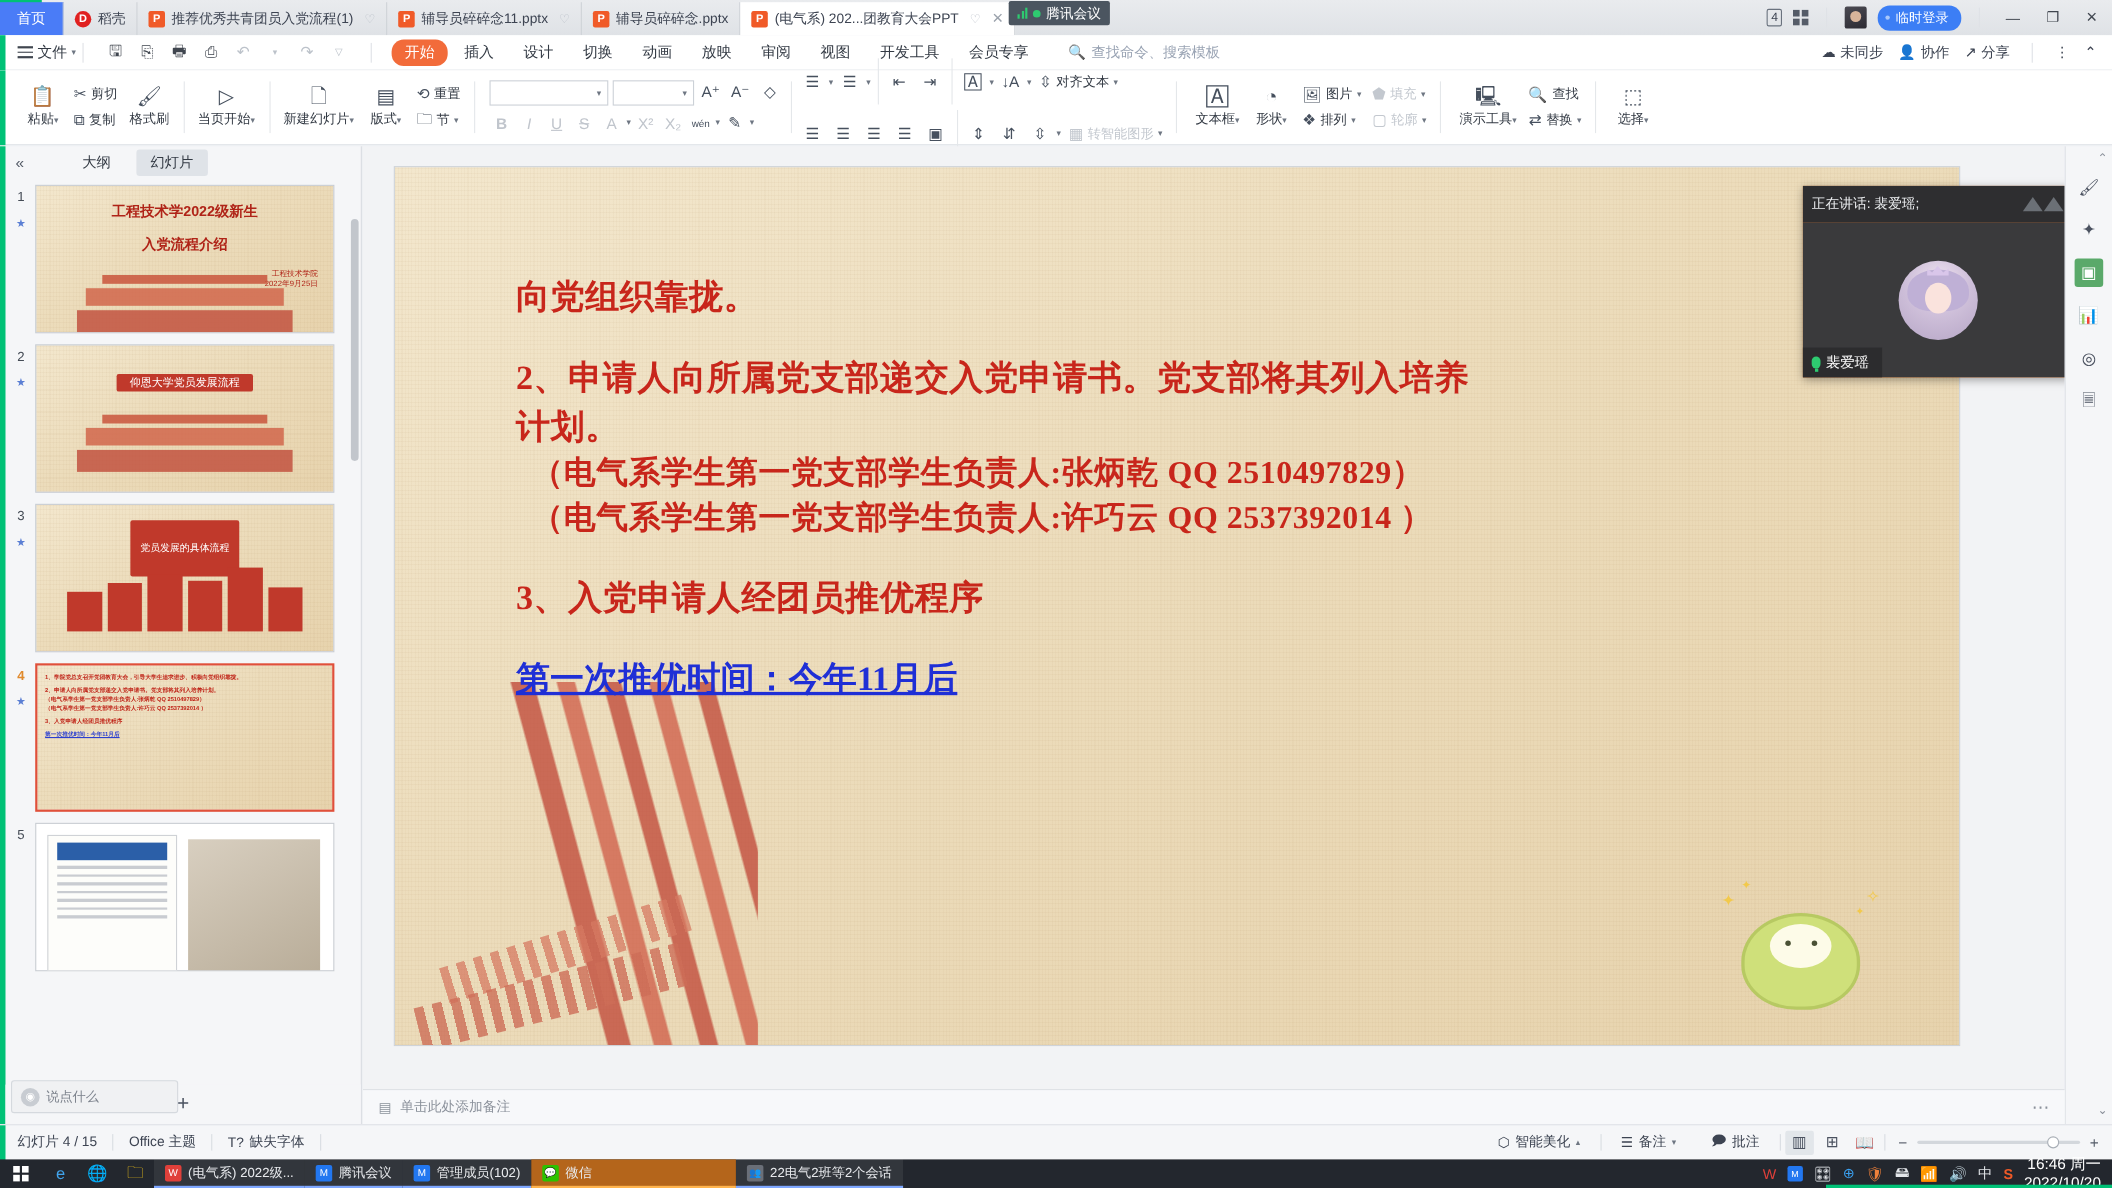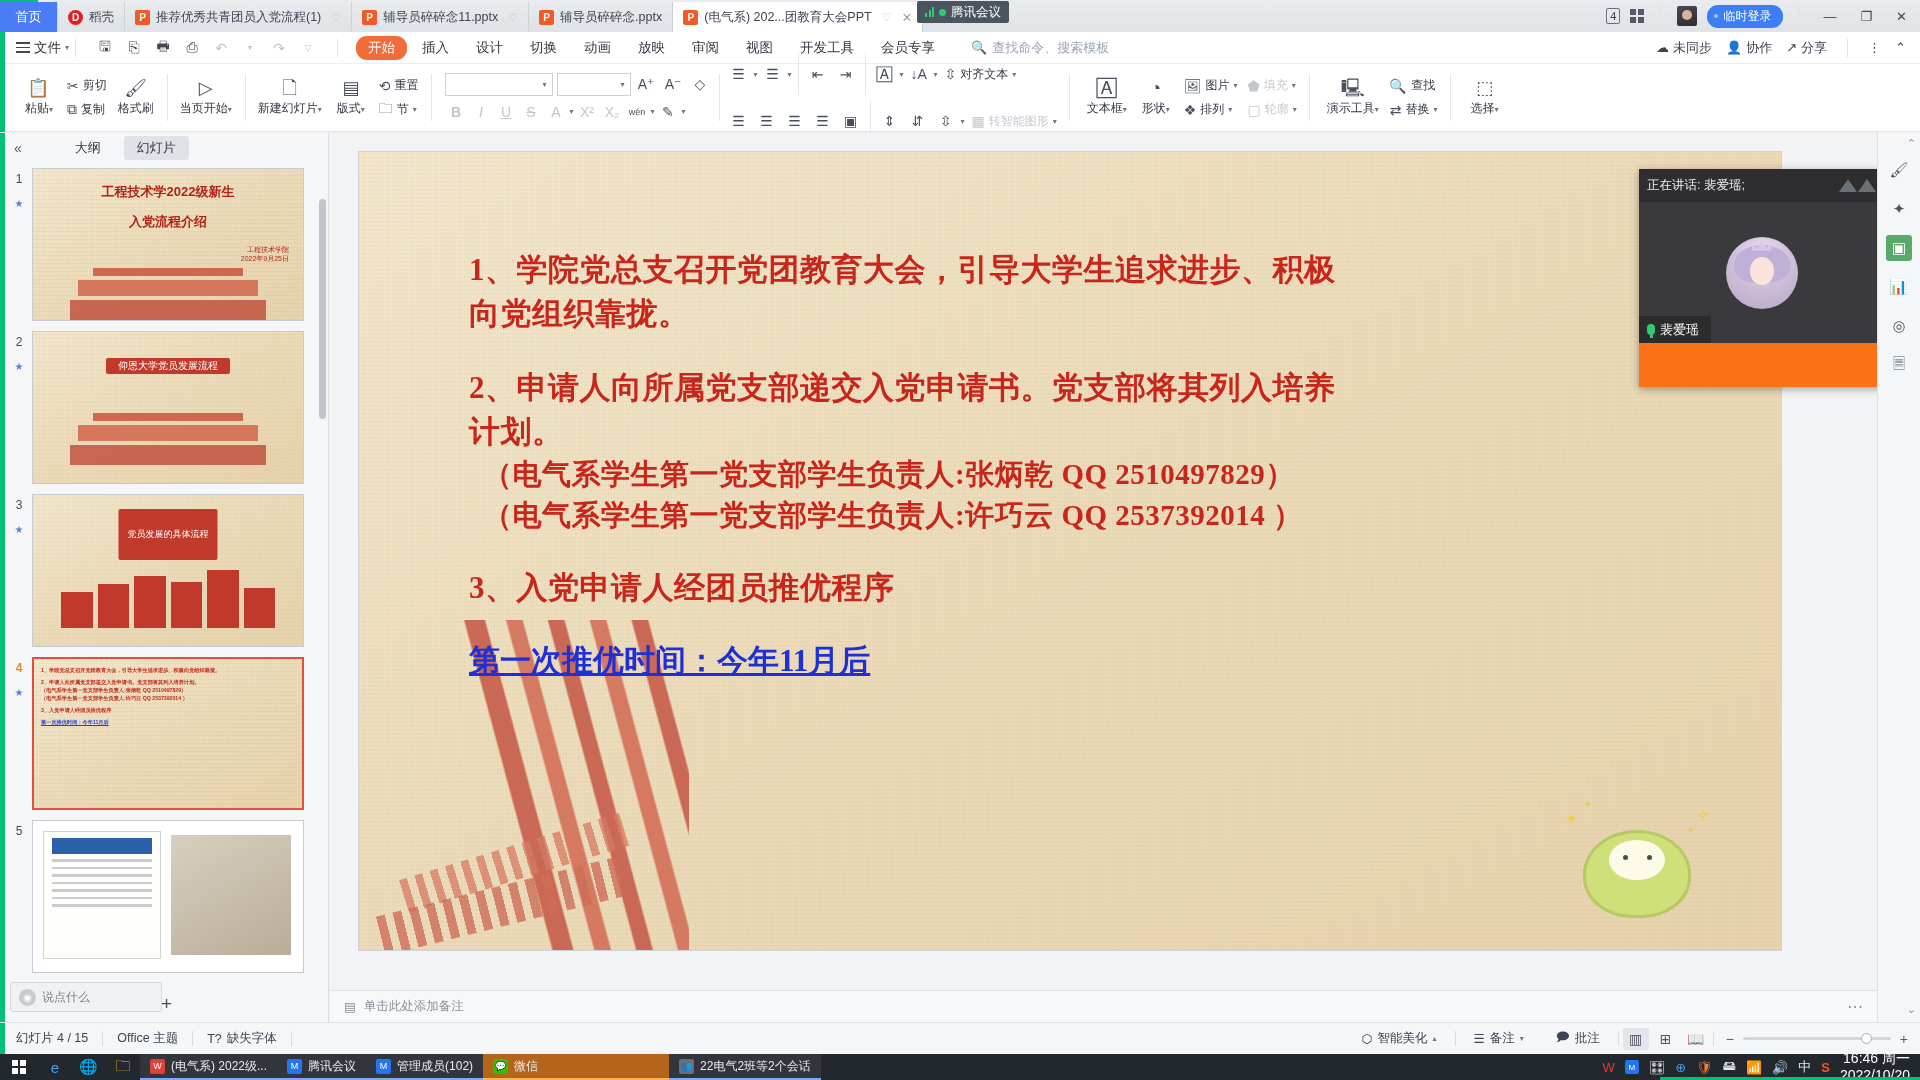--- a/index.html
+++ b/index.html
@@ -145,21 +145,21 @@
   .lp-tabs { display: flex; align-items: center; height: 30px; padding-left: 8px; gap: 10px; }
   .collapse { font-size: 14px; color: #555c68; padding: 0 6px; }
   .lptab { font-size: 13px; color: #333a44; padding: 3px 13px; border-radius: 3px; margin-left: 24px; text-align: right; }
   .lptab.active { background: #dfe3e8; }
   .thumbs { position: absolute; top: 30px; left: 0; right: 0; bottom: 36px; overflow: hidden; }
   .thumbrow { display: flex; padding: 5px 10px 5px 6px; align-items: flex-start; }
   .thnum { width: 26px; text-align: center; font-size: 12px; color: #444b55; padding-top: 4px; }
   .thnum.sel { color: #e08a2e; font-weight: bold; }
   .thstar { font-size: 10px; color: #5b7fd4; margin-top: 12px; }
   .thumb {
-    width: 272px; height: 153px; border: 1px solid #c8ccd2; background: #efe3cb;
+    width: 272px; height: 135px; border: 1px solid #c8ccd2; background: #efe3cb;
     position: relative; overflow: hidden;
   }
   .thumb.sel { border: 2px solid #e0503a; }
   .scroller { position: absolute; right: 2px; top: 36px; width: 7px; height: 220px; background: #c2c6cc; border-radius: 4px; }
   .addslide {
     position: absolute; bottom: 0; left: 5px; right: 0; height: 36px;
     display: flex; align-items: center; justify-content: center;
     font-size: 19px; color: #4a5260; background:#f5f6f8;
   }
   
@@ -234,21 +234,21 @@
   }
   .sgap { height: 30px; }
   .sindent { padding-left: 14px; font-size: 29px; }
   .slink {
     color: #1f2fd6; font-size: 31px; font-weight: bold; text-decoration: underline;
     font-family: "Liberation Serif", "DejaVu Serif", serif; display:inline-block; padding-bottom:2px;
   }
 
   
   .vidpanel {
-    position: absolute; left: 1639px; top: 169px; width: 245px; height: 218px;
+    position: absolute; left: 1639px; top: 169px; width: 245px; height: 174px;
     background: #f97316; box-shadow: 0 2px 8px rgba(0,0,0,.35);
   }
   .vid-hdr {
     height: 33px; background: #2e2e30; display: flex; align-items: center;
     padding: 0 8px; color: #eceef0; font-size: 12.5px; justify-content: space-between;
   }
   .tm-logo { display:flex; gap:1px; }
   .tm-logo i { width:0;height:0;border-left:9px solid transparent;border-right:9px solid transparent;border-bottom:13px solid #6b7076; }
   .vid-body { position: relative; height: 141px; background: #3a3a3c; }
   .vid-ava {
@@ -763,21 +763,20 @@
         <span class="spark" style="left:22px;top:-4px;font-size:11px">✦</span>
         <span class="spark" style="right:2px;top:4px">✧</span>
         <span class="spark" style="right:16px;top:22px;font-size:10px">✦</span>
         <div class="body"></div>
         <div class="face"></div>
         <div class="eye" style="left:62px"></div>
         <div class="eye" style="left:86px"></div>
       </div>
 
       <div class="stext">
-        <div class="sline">1、学院党总支召开党团教育大会，引导大学生追求进步、积极</div>
         <div class="sline">向党组织靠拢。</div>
         <div class="sgap"></div>
         <div class="sline">2、申请人向所属党支部递交入党申请书。党支部将其列入培养</div>
         <div class="sline">计划。</div>
         <div class="sline sindent">（电气系学生第一党支部学生负责人:张炳乾 QQ 2510497829）</div>
         <div class="sline sindent">（电气系学生第一党支部学生负责人:许巧云 QQ 2537392014 ）</div>
         <div class="sgap"></div>
         <div class="sline">3、入党申请人经团员推优程序</div>
         <div class="sgap"></div>
         <div><span class="slink">第一次推优时间：今年11月后</span></div>

